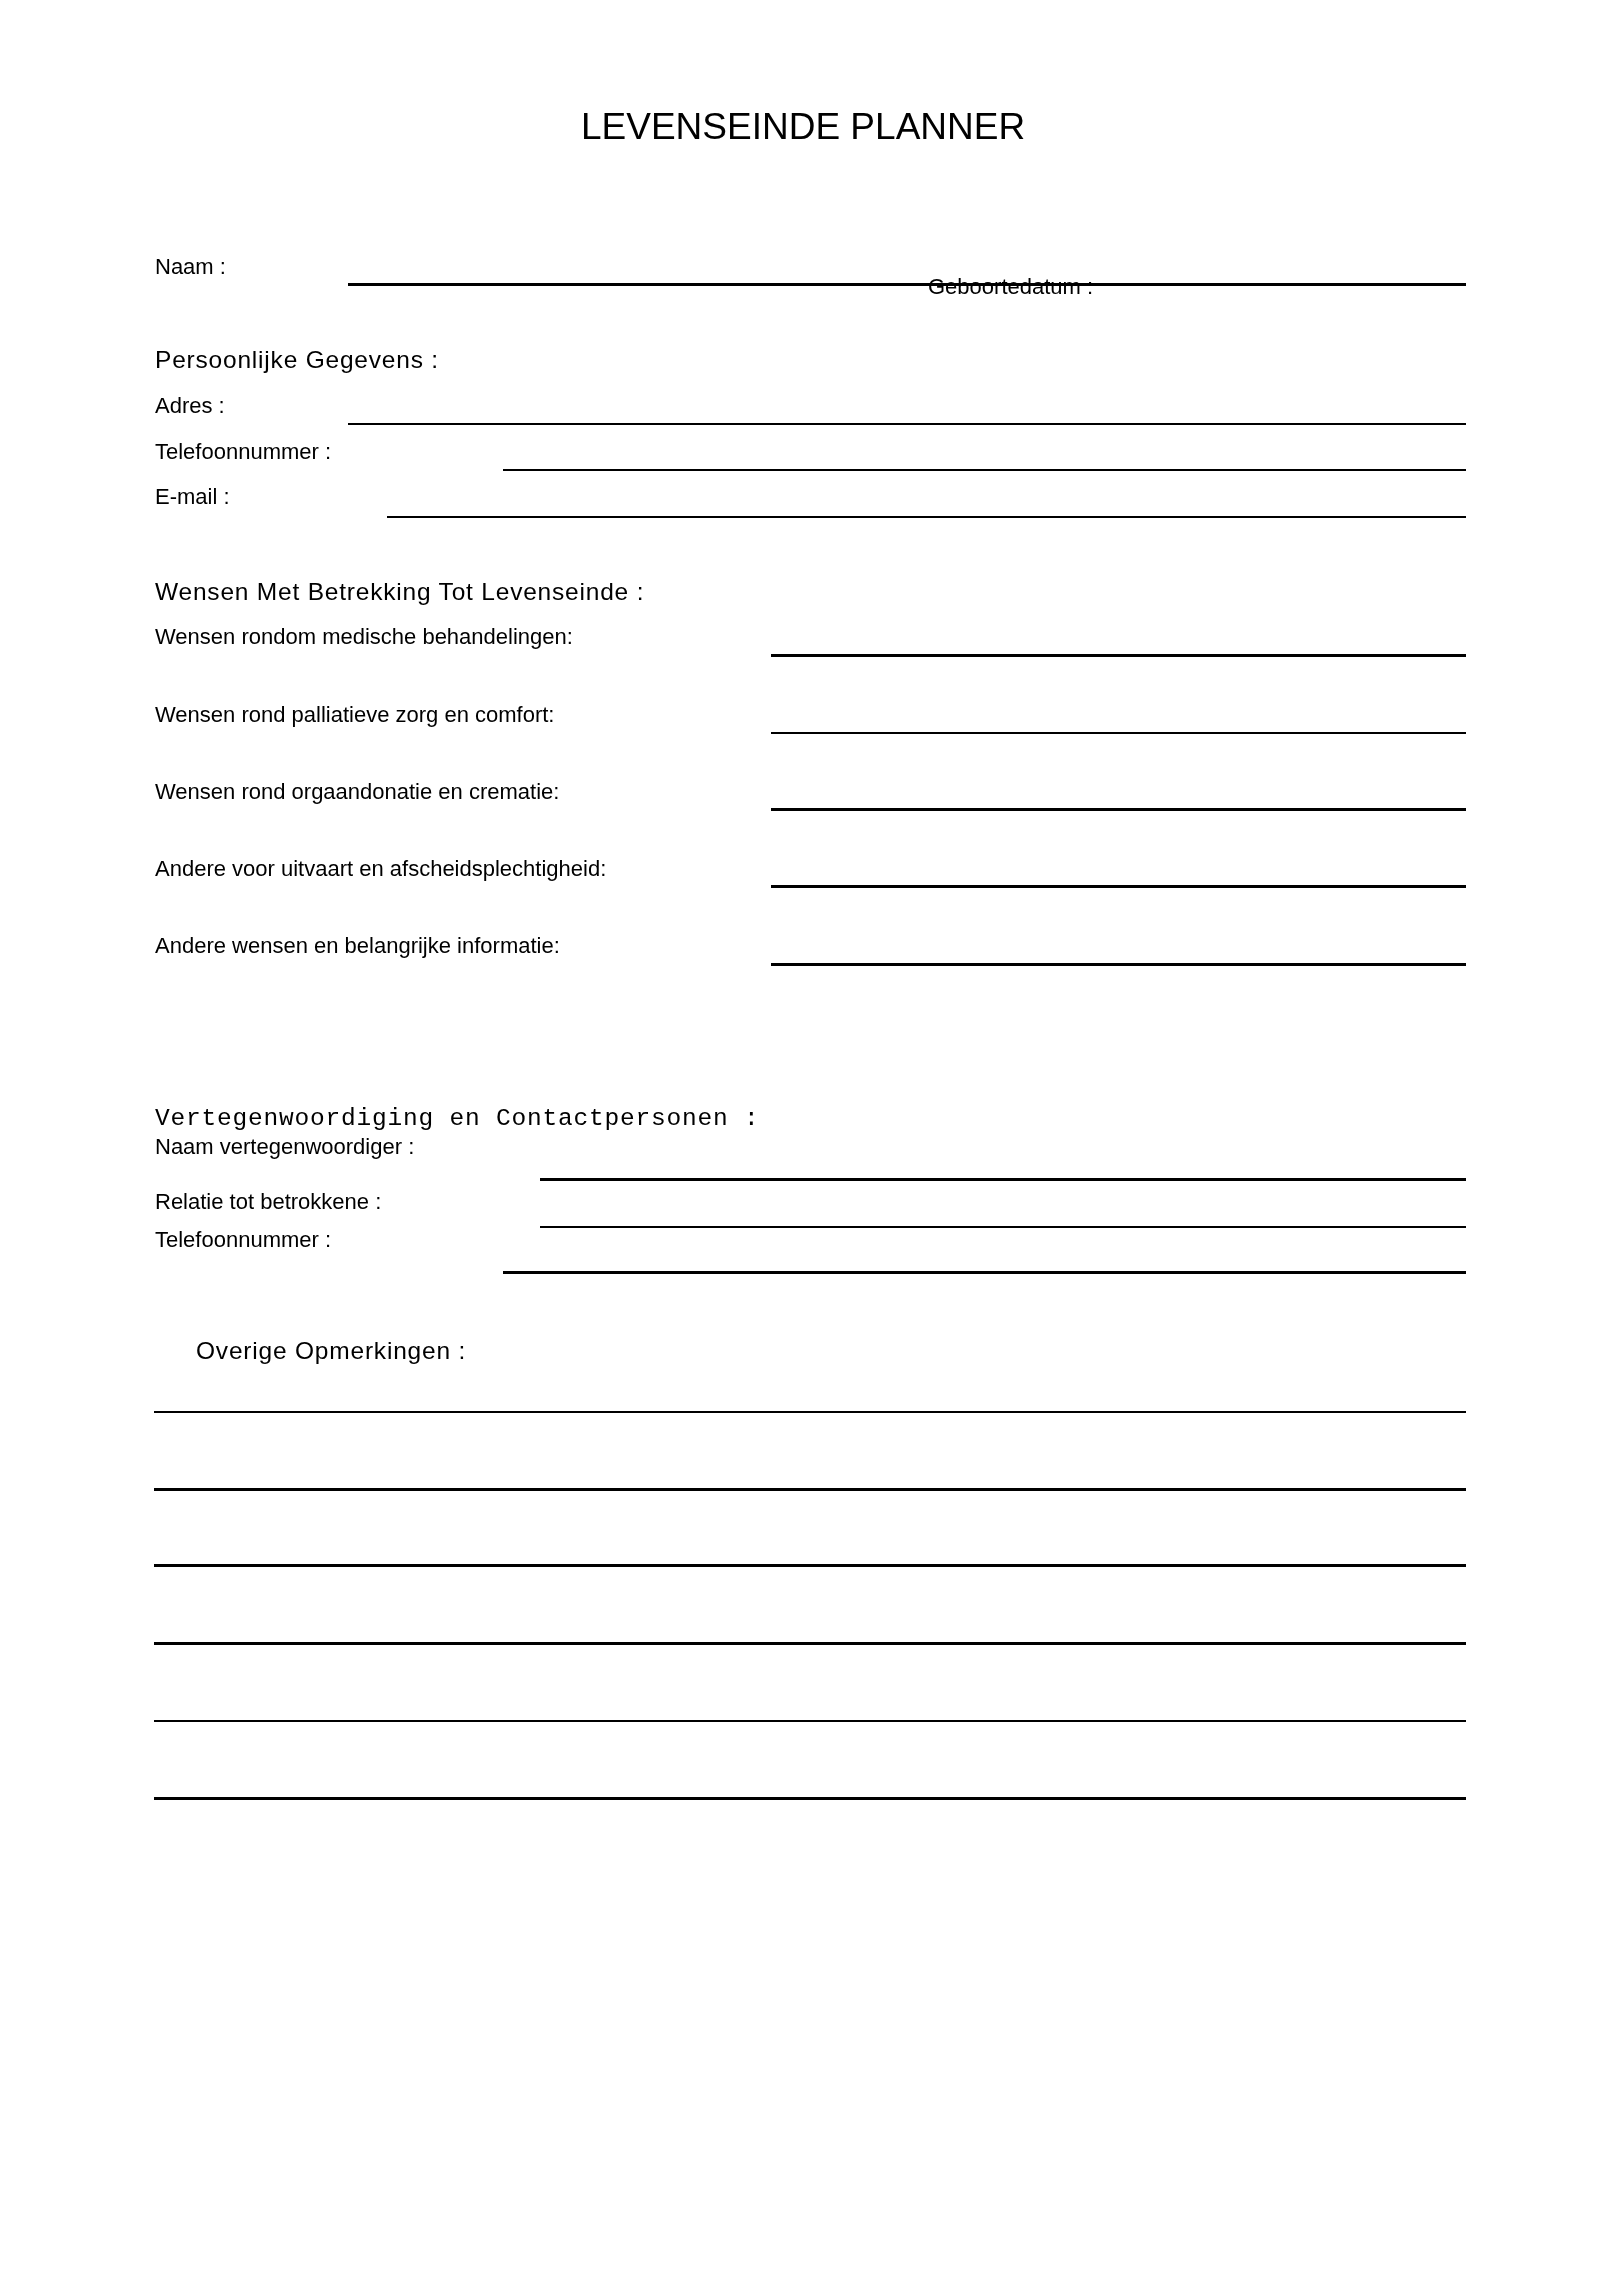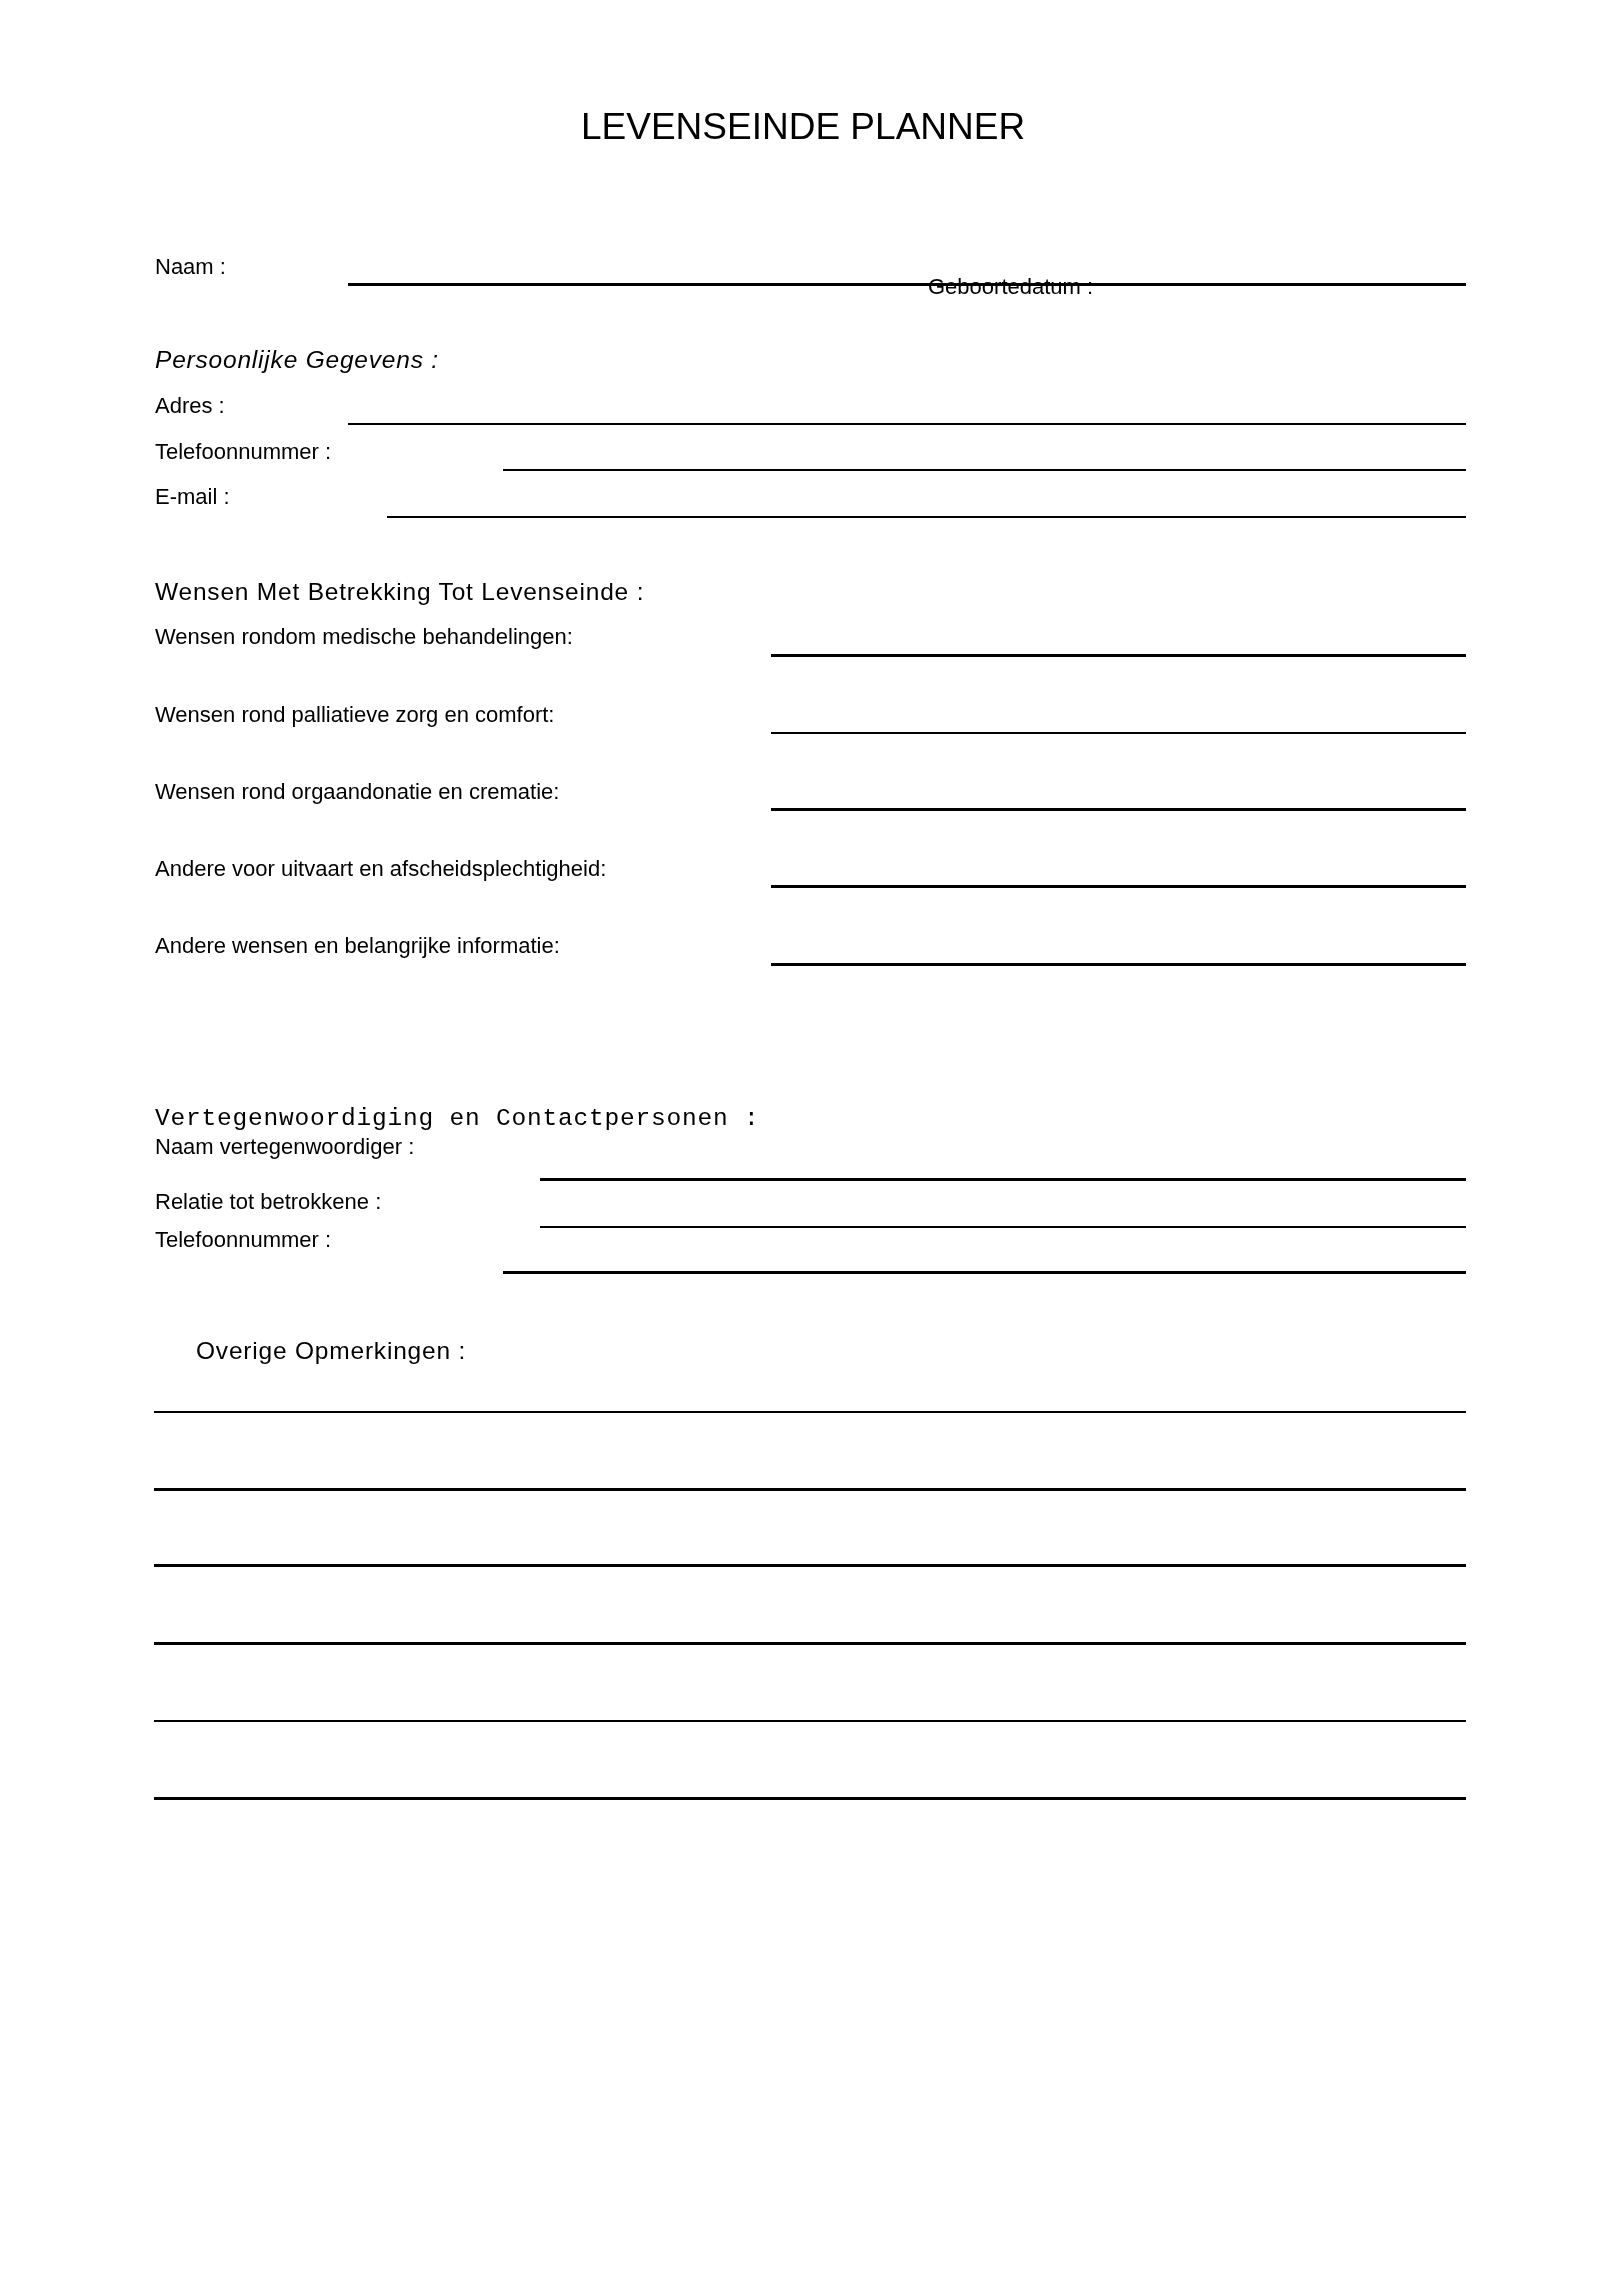--- a/index.html
+++ b/index.html
@@ -14,21 +14,21 @@
 </style>
 </head>
 <body>
 
 <div class="abs title" style="left:581px; top:108px;">LEVENSEINDE PLANNER</div>
 
 <div class="abs lbl" style="left:155px; top:256px;">Naam :</div>
 <div class="abs lbl" style="left:928px; top:256px;margin-top:20px;">Geboortedatum :</div>
 <div class="line" style="left:348px; top:283px; width:1118px;"></div>
 
-<div class="abs sec" style="left:155px; top:348px;font-style:italic;">Persoonlijke Gegevens :</div>
+<div class="abs sec" style="left:155px; top:348px;">Persoonlijke Gegevens :</div>
 
 <div class="abs lbl" style="left:155px; top:395px;">Adres :</div>
 <div class="line thin" style="left:348px; top:423px; width:1118px;"></div>
 
 <div class="abs lbl" style="left:155px; top:441px;">Telefoonnummer :</div>
 <div class="line thin" style="left:503px; top:469px; width:963px;"></div>
 
 <div class="abs lbl" style="left:155px; top:486px;">E-mail :</div>
 <div class="line thin" style="left:387px; top:516px; width:1079px;"></div>
 

